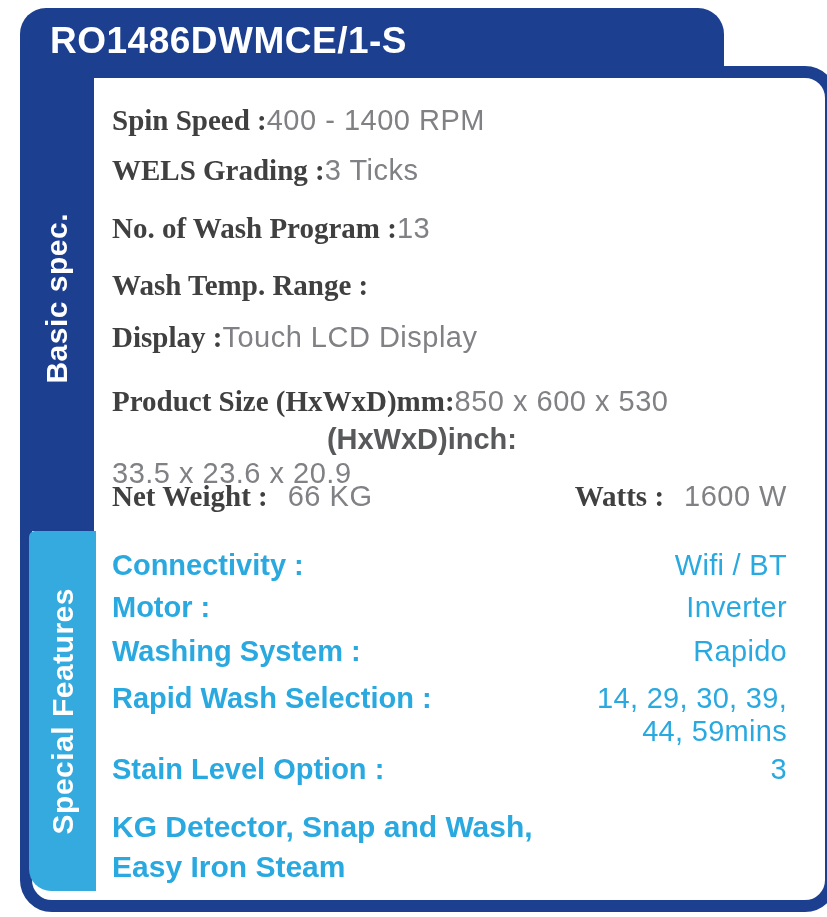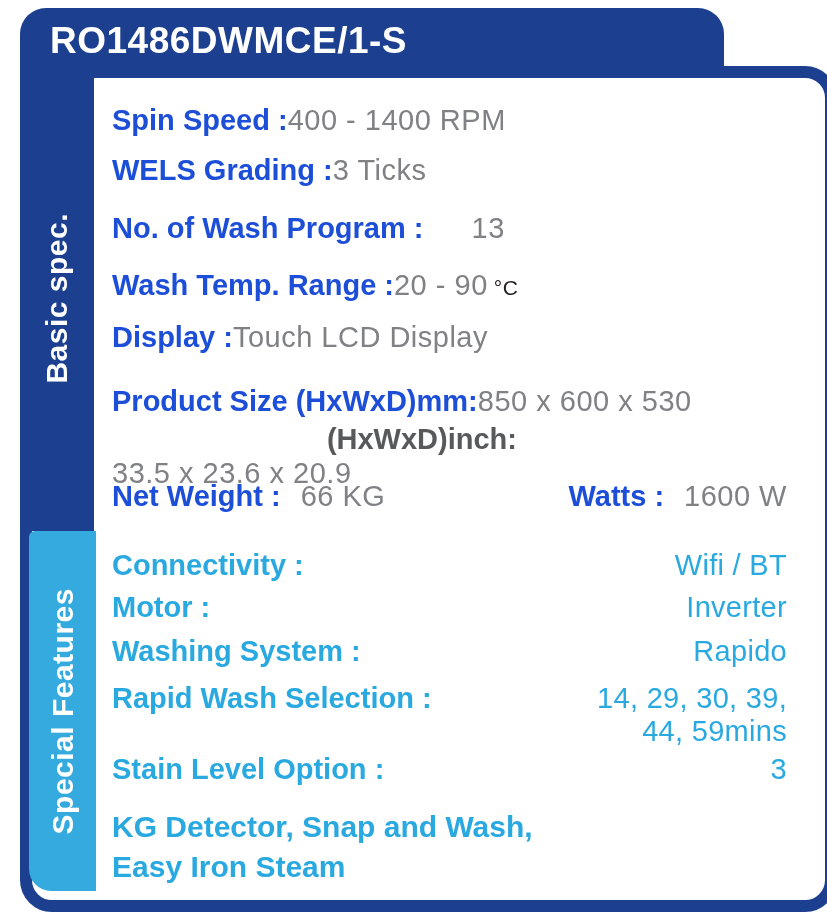--- a/index.html
+++ b/index.html
@@ -55,42 +55,42 @@
     color: #ffffff; font-weight: bold; font-size: 30px;
     white-space: nowrap; letter-spacing: 0.5px;
   }
 
   
   .row {
     position: absolute; left: 100px; width: 675px;
     display: flex; align-items: baseline;
     font-size: 29px; line-height: 34px;
   }
-  .lbl  { color: #1d4ed8; font-weight: bold; white-space: nowrap; }
+  .lbl  { color: #404040; font-weight: bold; white-space: nowrap; font-family: Liberation Serif, serif; }
   .val  { color: #808184; font-weight: normal; letter-spacing: 0.5px; white-space: nowrap; text-align: left; flex: 1; }
   .unit { color: #231f20; font-size: 21px; margin-left: 6px; }
 
   .lbl-right { color: #58595b; font-weight: bold; width: 405px; text-align: right; white-space: nowrap; }
 
   .inline-val { color: #808184; margin-left: 20px; letter-spacing: 0.5px; }
   .spacer { flex: 1; }
 
   .s-lbl { color: #29a9e0; font-weight: bold; white-space: nowrap; }
   .s-val { color: #29a9e0; font-weight: normal; text-align: right; flex: 1; white-space: nowrap; letter-spacing: 0.3px; }
   .s-val-block { color: #29a9e0; text-align: right; flex: 1; letter-spacing: 0.3px; line-height: 33px; }
 
   .features {
     position: absolute; left: 100px; width: 675px;
     color: #29a9e0; font-weight: bold; font-size: 30px; line-height: 40px;
   }
 
   
   .r0 { top: 103px; }
   .r1 { top: 153px; }
-  .r2 { top: 211px; gap: 48px; }
+  .r2 { top: 211px; }
   .r3 { top: 268px; }
   .r4 { top: 320px; }
   .r5 { top: 384px; }
   .r6 { top: 422px; flex-direction: column; }
   .r7 { top: 479px; }
 
   .s0 { top: 548px; }
   .s1 { top: 590px; }
   .s2 { top: 634px; }
   .s3 { top: 681px; }
@@ -125,21 +125,20 @@
     <span class="val">3 Ticks</span>
   </div>
 
   <div class="row r2">
     <span class="lbl">No. of Wash Program :</span>
     <span class="val">13</span>
   </div>
 
   <div class="row r3">
     <span class="lbl">Wash Temp. Range :</span>
-    <span class="val"><span>20 - 90</span><span class="unit">°C</span></span>
   </div>
 
   <div class="row r4">
     <span class="lbl">Display :</span>
     <span class="val">Touch LCD Display</span>
   </div>
 
   <div class="row r5">
     <span class="lbl">Product Size (HxWxD)mm:</span>
     <span class="val">850 x 600 x 530</span>

